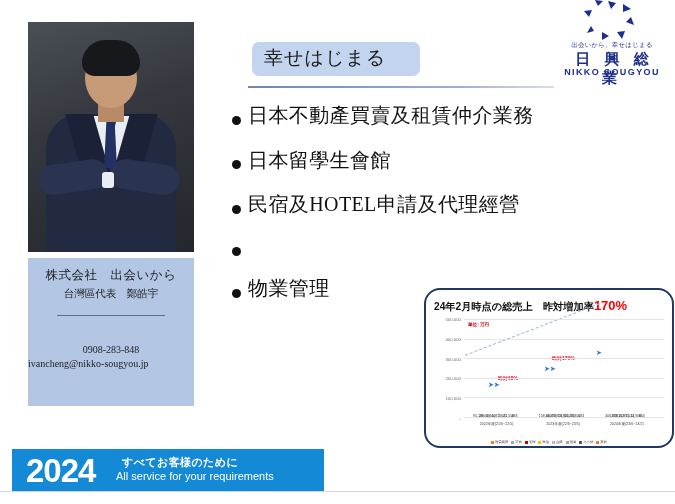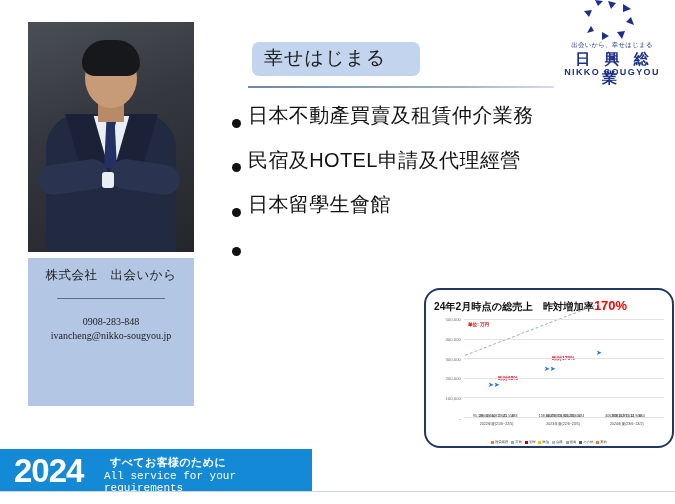--- a/index.html
+++ b/index.html
@@ -51,39 +51,39 @@
     background:#b3c6e3;
   }
   .card-name{
     text-align:center;color:#1d1d1d;font-size:12.5px;letter-spacing:.5px;
     padding-top:9px;font-weight:400;
   }
   .card-l2,.card-l3{text-align:center;color:#1d1d1d;font-size:10.5px;margin-top:3px;}
   .card-rule{
     width:108px;height:1px;background:#5f6f8c;margin:14px auto 0;
   }
-  .card-tel{text-align:center;color:#1d1d1d;font-size:10px;margin-top:17px;
+  .card-tel{text-align:center;color:#1d1d1d;font-size:10px;margin-top:28px;
     font-family:"Liberation Serif","DejaVu Serif",serif;}
-  .card-mail{text-align:center;color:#1d1d1d;font-size:10px;margin-top:3px;
+  .card-mail{color:#1d1d1d;font-size:10px;margin-top:3px;
     font-family:"Liberation Serif","DejaVu Serif",serif;}
 
   
   .head-wrap{position:absolute;left:252px;top:42px;width:300px;}
   .head-pill{
     display:inline-block;background:#c3d4ee;border-radius:7px;
     padding:3px 34px 5px 12px;color:#1a1a1a;font-size:19px;letter-spacing:1px;
   }
   .head-rule{
     position:absolute;left:248px;top:86px;width:306px;height:2px;
     background:linear-gradient(90deg,#6d87ad 0%,#9fb2cc 70%,#d7dee8 100%);
   }
 
   
   .bullets{position:absolute;left:232px;top:104px;width:380px;}
-  .bullet{display:flex;align-items:flex-end;margin-bottom:21px;}
+  .bullet{display:flex;align-items:center;margin-bottom:21px;font-family:Liberation Serif, serif;}
   .dot{
     width:9px;height:9px;border-radius:50%;background:#111;
     margin-top:9px;margin-right:7px;flex:0 0 auto;
   }
   .btxt{font-size:20px;color:#121212;line-height:1.18;letter-spacing:.4px;}
 
   
   .logo{position:absolute;left:556px;top:0;width:112px;height:76px;}
   .logo-mark{position:absolute;left:22px;top:0;width:66px;height:42px;}
   .logo-tag{
@@ -140,33 +140,33 @@
   .legend{
     position:absolute;left:0;right:0;bottom:2px;display:flex;justify-content:center;
     gap:3px;flex-wrap:nowrap;
   }
   .lg{display:flex;align-items:center;gap:1px;}
   .lgsw{width:3px;height:3px;}
   .lgtx{font-size:3.3px;color:#333;white-space:nowrap;}
 
   
   .banner{
-    position:absolute;left:0;top:449px;width:312px;height:42px;background:#1489d6;
+    position:absolute;left:12px;top:449px;width:312px;height:42px;background:#1489d6;
   }
   .banner-year{
     position:absolute;left:14px;top:3px;color:#fff;font-size:33px;font-weight:700;
     letter-spacing:-1px;
   }
   .banner-jp{
     position:absolute;left:110px;top:6px;color:#fff;font-size:11px;font-weight:700;
     letter-spacing:.4px;
   }
   .banner-en{
     position:absolute;left:104px;top:21px;color:#fff;font-size:11px;
-    font-family:Liberation Mono, monospace;
+    font-family:Liberation Sans, sans-serif;
   }
   .banner-rule{
     position:absolute;left:0;top:491px;width:675px;height:1px;background:#cfd6de;
   }
 </style>
 </head>
 <body>
 
 <div class="slide">
 
@@ -180,45 +180,50 @@
     <div class="p-neck"></div>
     <div class="p-head"></div>
     <div class="p-hair"></div>
     <div class="p-armL"></div>
     <div class="p-armR"></div>
     <div class="p-cuff"></div>
   </div>
 
   <div class="card">
     <div class="card-name">株式会社　出会いから</div>
+    <div class="card-l3">台灣區代表　鄭皓宇</div>
     <div class="card-rule"></div>
     <div class="card-tel">0908-283-848</div>
     <div class="card-mail">ivancheng@nikko-sougyou.jp</div>
   </div>
 
   <div class="head-wrap">
     <span class="head-pill">幸せはじまる</span>
   </div>
   <div class="head-rule"></div>
 
   <div class="bullets">
     <div class="bullet">
       <div class="dot"></div>
       <div class="btxt">日本不動產買賣及租賃仲介業務</div>
     </div>
     <div class="bullet">
       <div class="dot"></div>
+      <div class="btxt">日本留學生會館</div>
+    </div>
+    <div class="bullet">
+      <div class="dot"></div>
       <div class="btxt">民宿及HOTEL申請及代理經營</div>
     </div>
     <div class="bullet">
       <div class="dot"></div>
-      <div class="btxt">日本留學生會館</div>
-    </div>
-    <div class="bullet">
-      <div class="dot"></div>
+    </div>
+    <div class="bullet">
+      <div class="dot"></div>
+      <div class="btxt">物業管理</div>
     </div>
   </div>
 
   <div class="logo">
     <svg class="logo-mark" viewBox="0 0 66 42">
       <g fill="#1c2f8c">
         <polygon points="30,1 38,3 33,9"></polygon>
         <polygon points="45,4 53,9 45,12"></polygon>
         <polygon points="53,17 56,25 48,22"></polygon>
         <polygon points="47,31 44,39 39,32"></polygon>

